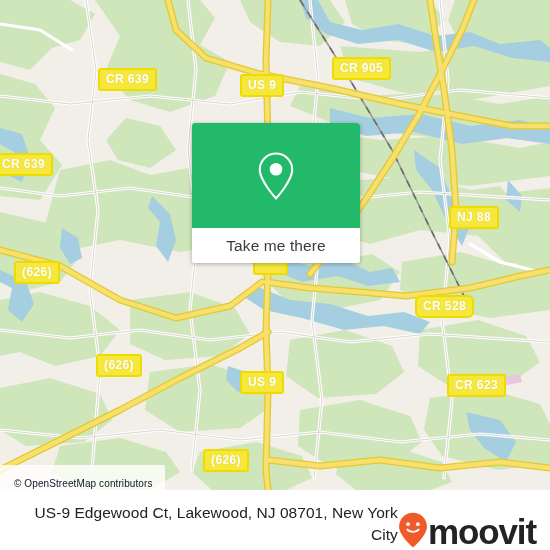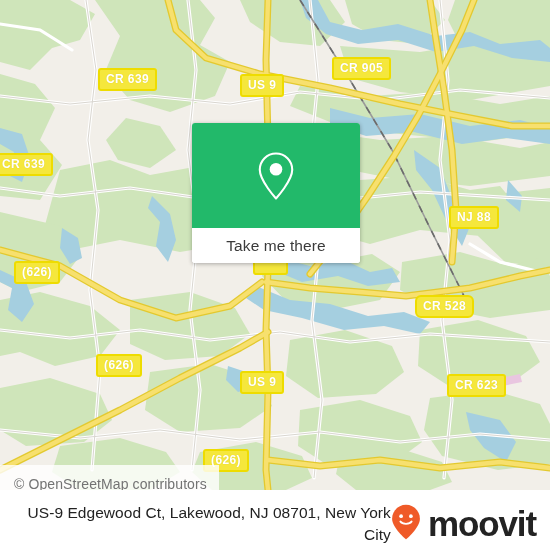--- a/index.html
+++ b/index.html
@@ -38,22 +38,22 @@
   }
 
   
   .attrib {
     position: absolute;
     left: 0; bottom: 0;
     height: 25px;
     padding: 12px 12px 0 14px;
     display: flex; align-items: center;
     background: rgba(255,255,255,.80);
-    font-size: 14px;
-    color: #737373;
+    font-size: 10px;
+    color: #0f172a;
     letter-spacing: .1px;
   }
 
   
   .card {
     position: absolute;
     left: 192px; top: 123px;
     width: 168px; height: 140px;
     border-radius: 3px;
     overflow: hidden;
@@ -84,21 +84,21 @@
     display: flex; align-items: flex-start; justify-content: space-between;
     padding: 12px 14px 0 16px;
   }
   .footer-address {
     font-size: 15.5px;
     line-height: 1.42;
     color: #222222;
     max-width: 392px;
     letter-spacing: .05px;
   }
-  .brand { display: flex; align-items: center; gap: 7px; padding-top: 2px; }
+  .brand { display: flex; align-items: center; gap: 0; padding-top: 2px; margin-top: 8px; }
   .brand-pin { width: 30px; height: 36px; display:block; }
   .brand-name {
     font-size: 35px;
     font-weight: bold;
     color: #232323;
     letter-spacing: -1.1px;
     line-height: 1;
     position: relative; top: 1px;
   }
 </style>

